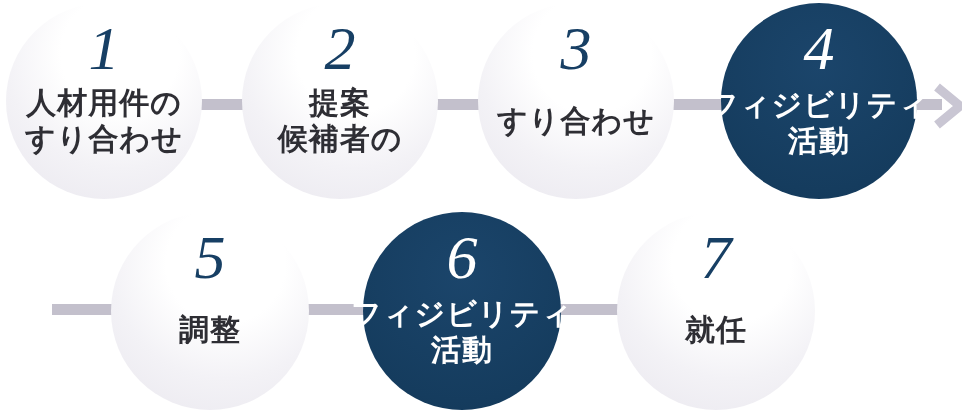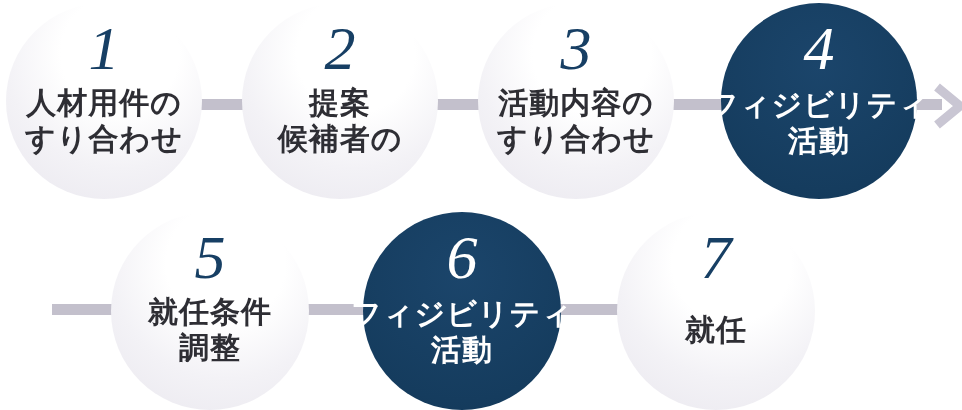--- a/index.html
+++ b/index.html
@@ -66,37 +66,35 @@
     <div class="num">2</div>
     <div class="label">
       <span>提案</span>
       <span>候補者の</span>
     </div>
   </div>
 
   <div class="circle light" style="left:478px;top:3px">
     <div class="num">3</div>
     <div class="label">
-      <span>活動内容の</span>
       <span>すり合わせ</span>
     </div>
   </div>
 
   <div class="circle dark" style="left:721px;top:3px">
     <div class="num">4</div>
     <div class="label">
       <span>フィジビリティ</span>
       <span>活動</span>
     </div>
   </div>
 
   <div class="circle light r2" style="left:111px;top:212px">
     <div class="num">5</div>
     <div class="label">
-      <span>就任条件</span>
       <span>調整</span>
     </div>
   </div>
 
   <div class="circle dark r2" style="left:363px;top:212px">
     <div class="num">6</div>
     <div class="label">
       <span>フィジビリティ</span>
       <span>活動</span>
     </div>

